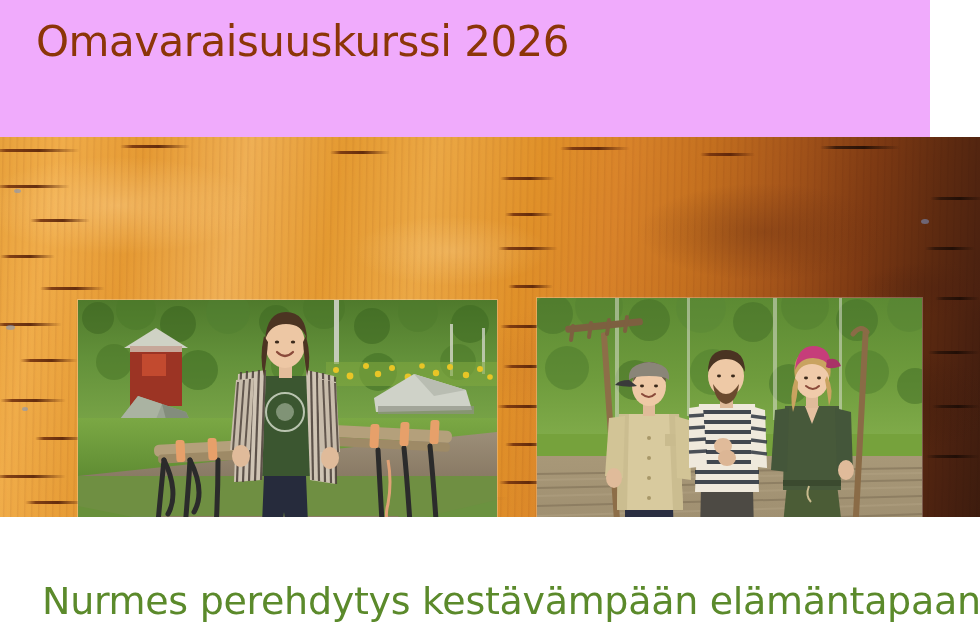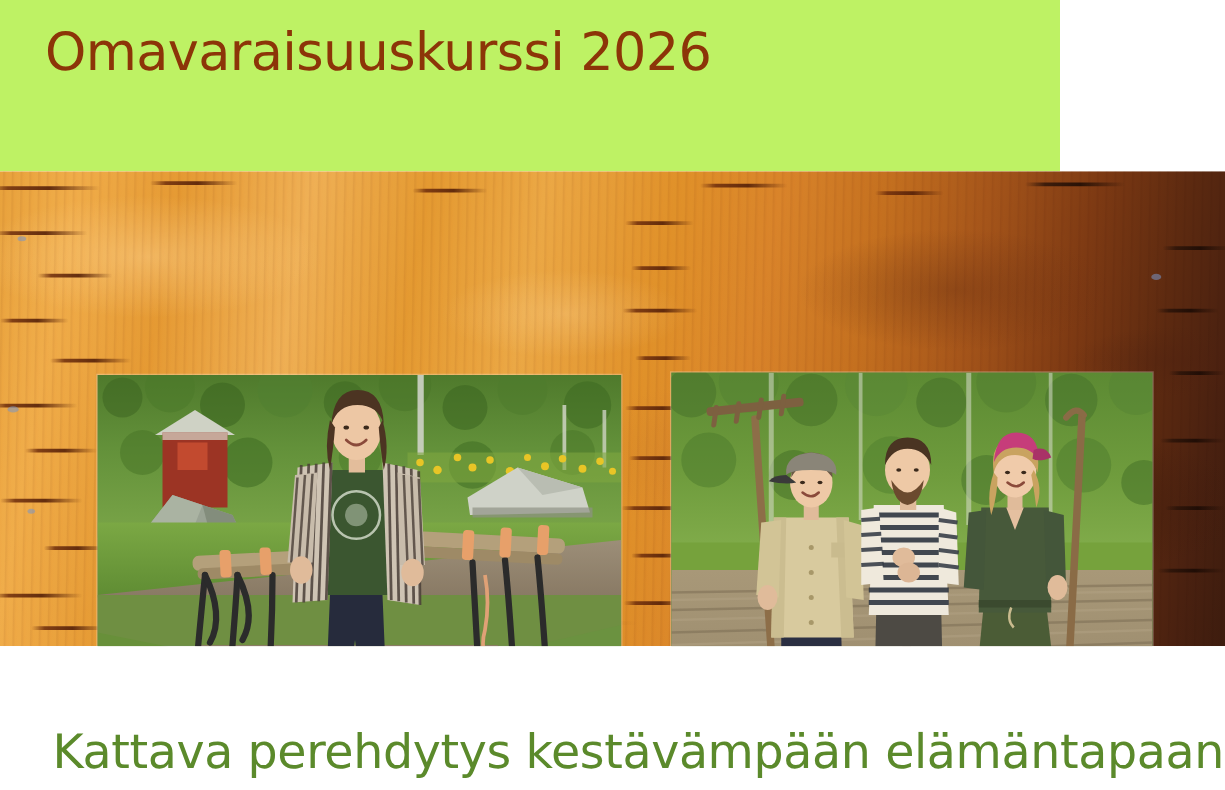--- a/index.html
+++ b/index.html
@@ -12,23 +12,24 @@
     height: 632px;
     overflow: hidden;
     font-family: "Liberation Sans", sans-serif;
     position: relative;
   }
 
   
   #header {
     position: absolute;
     left: 0; top: 0;
-    width: 848px;
+    width: 912px;
     height: 137px;
-    background: #bef264;
+    background: #f0abfc;
+    padding-left: 18px;
   }
   #course-title {
     position: absolute;
     left: 36px;
     top: 17px;
     font-family: "DejaVu Sans", sans-serif;
     font-size: 42px;
     font-weight: 400;
     letter-spacing: -0.5px;
     color: #8C3508;
@@ -646,14 +647,14 @@
           <ellipse cx="269" cy="80" rx="2" ry="1.4"></ellipse>
           <ellipse cx="282" cy="80" rx="2" ry="1.4"></ellipse>
         </g>
         <path d="M269,88 q7,6 13,0" stroke="#8a4a3a" stroke-width="2" fill="none" stroke-linecap="round"></path>
       </g>
     </svg>
   </div>
 </div>
 
 <div id="footer">
-  <div id="tagline">Kattava perehdytys kestävämpään elämäntapaan</div>
+  <div id="tagline">Nurmes perehdytys kestävämpään elämäntapaan</div>
 </div>
 
 </body></html>

